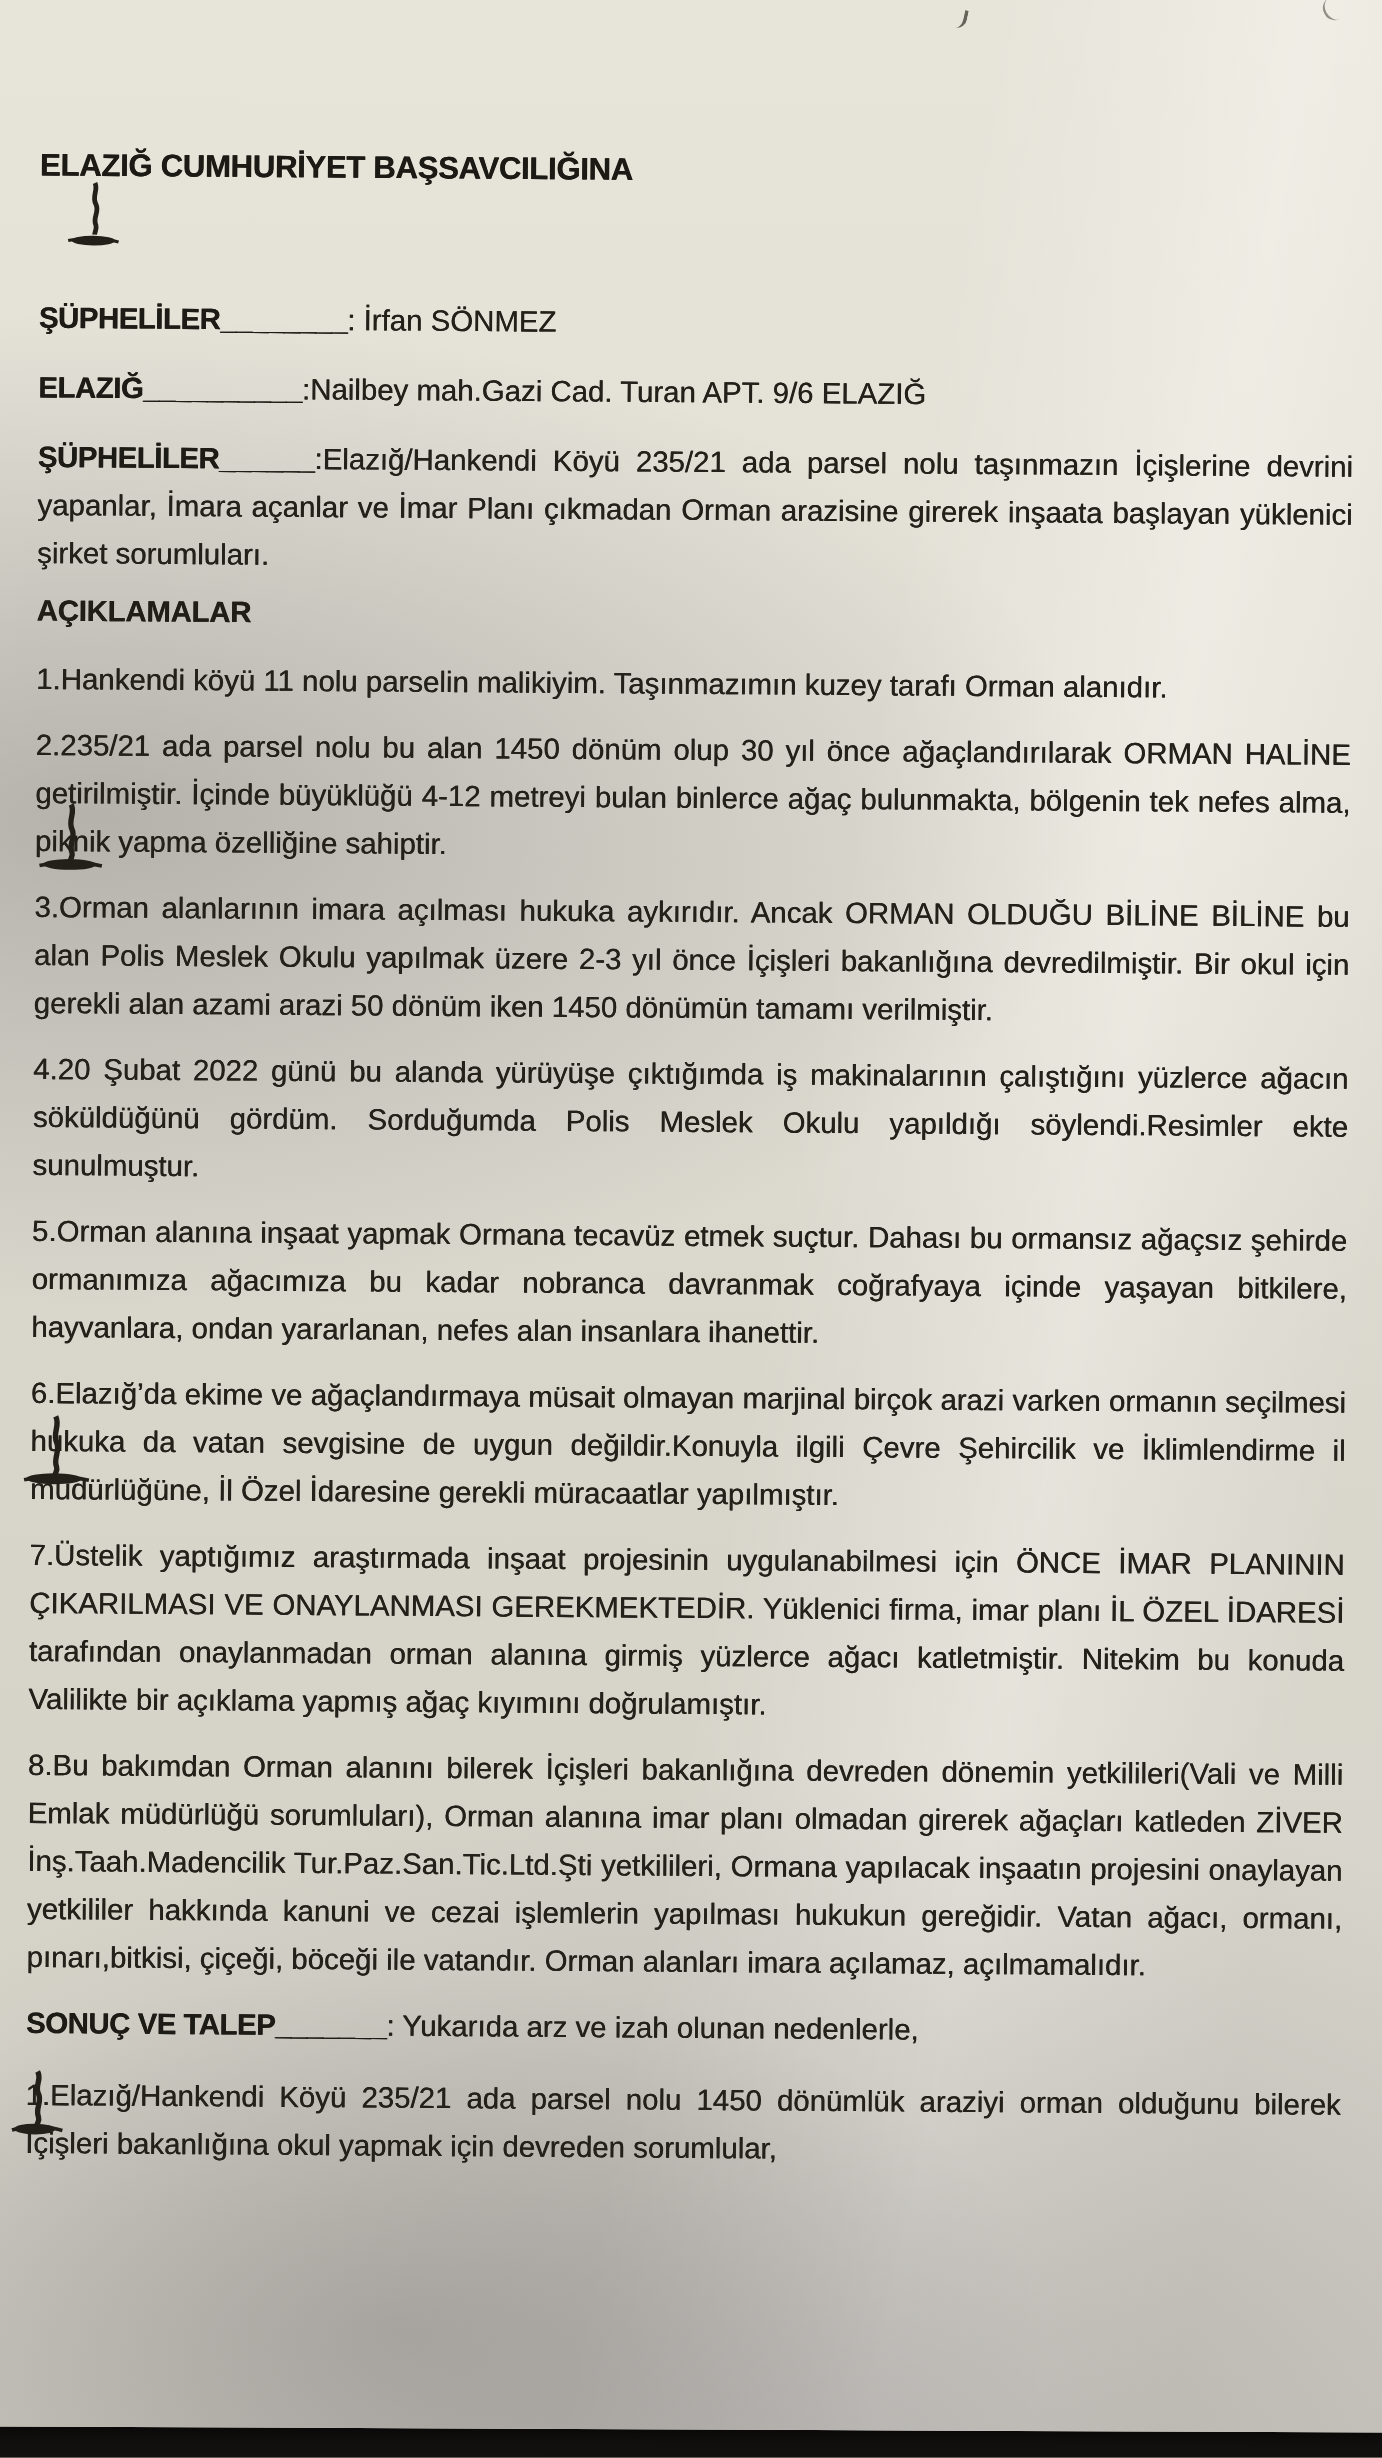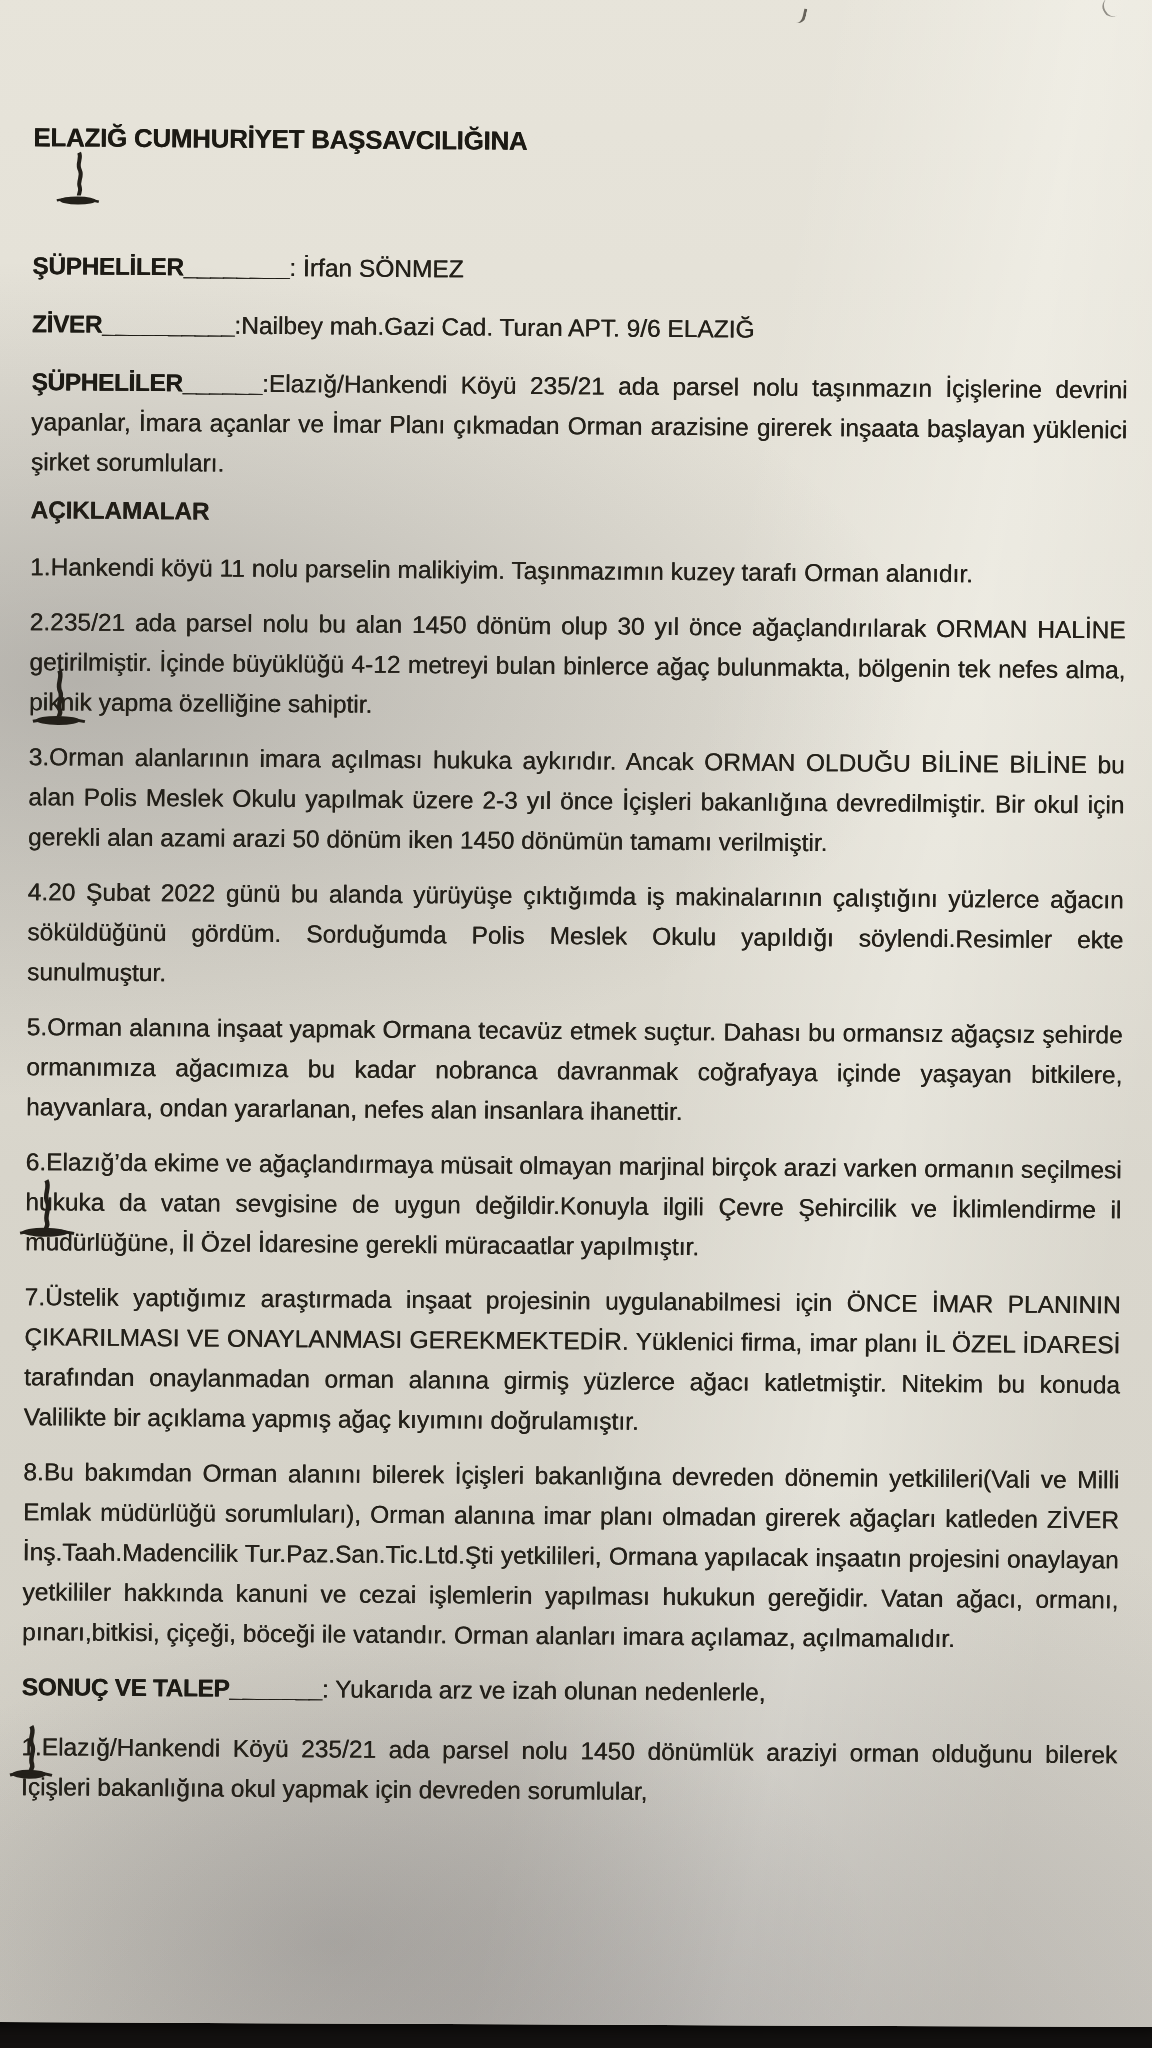--- a/index.html
+++ b/index.html
@@ -83,21 +83,21 @@
       <path d="M24 2 C27 8 21 13 25 20 C28 26 22 31 25 37 C26 40 24 43 24 45" stroke="#23201a" stroke-width="4" fill="none"></path>
       <ellipse cx="23" cy="50" rx="18" ry="4" fill="#23201a"></ellipse>
       <path d="M2 50 Q23 45 44 51" stroke="#23201a" stroke-width="2.5" fill="none"></path>
     </svg>
 
     <div class="field-row">
       <span class="lbl">ŞÜPHELİLER</span><span class="lbl">________</span><span>: İrfan SÖNMEZ</span>
     </div>
 
     <div class="field-row">
-      <span class="lbl">ZİVER</span><span class="lbl">__________</span><span>:Nailbey mah.Gazi Cad. Turan APT. 9/6 ELAZIĞ</span>
+      <span class="lbl">ELAZIĞ</span><span class="lbl">__________</span><span>:Nailbey mah.Gazi Cad. Turan APT. 9/6 ELAZIĞ</span>
     </div>
 
     <div class="field-para">
       <span class="lbl">ŞÜPHELİLER</span><span class="lbl">______</span><span>:Elazığ/Hankendi Köyü 235/21 ada parsel nolu taşınmazın İçişlerine devrini yapanlar, İmara açanlar ve İmar Planı çıkmadan Orman arazisine girerek inşaata başlayan yüklenici şirket sorumluları.</span>
     </div>
 
     <div class="heading">AÇIKLAMALAR</div>
 
     <div class="para">1.Hankendi köyü 11 nolu parselin malikiyim. Taşınmazımın kuzey tarafı Orman alanıdır.</div>
 

